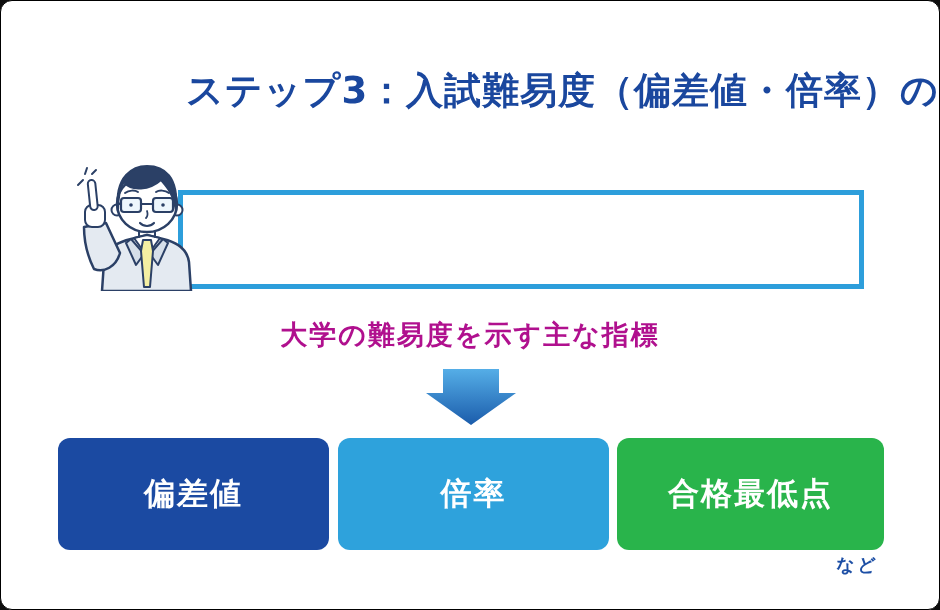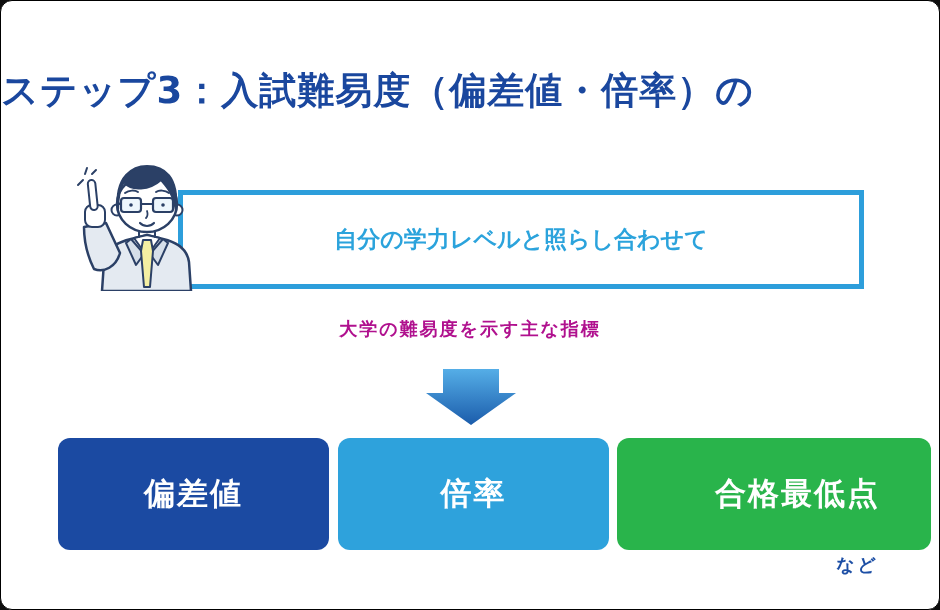--- a/index.html
+++ b/index.html
@@ -3,33 +3,33 @@
 <meta charset="utf-8">
 <style>
   html,body { margin:0; padding:0; background:#0d0d0d; }
   body { font-family:"DejaVu Sans","Liberation Sans",sans-serif; }
   .card {
     position:relative; width:938px; height:608px; box-sizing:content-box;
     background:#ffffff; border:1px solid #000; border-radius:12px; overflow:hidden;
   }
   .title {
     position:absolute; top:66px; left:0; width:100%; margin:0;
-    text-align:left; font-size:37px; font-weight:bold; line-height:48px;
+    text-align:right; font-size:37px; font-weight:bold; line-height:48px;
     letter-spacing:1px; color:#1a479e;
   }
   .callout {
     position:absolute; left:177px; top:189px; width:686px; height:99px;
     box-sizing:border-box; background:#fff; border:5px solid #2d9edb; z-index:1;
     display:flex; flex-direction:column; justify-content:center;
     text-align:center; color:#2ba3dc; font-size:23px; font-weight:bold; line-height:33px;
   }
   .advisor { position:absolute; left:73px; top:160px; width:132px; height:130px; z-index:2; }
   .section-label {
     position:absolute; top:316px; left:0; width:100%;
-    text-align:center; color:#b0108e; font-size:18px; font-weight:bold; letter-spacing:2px;
+    text-align:center; color:#b0108e; font-size:27px; font-weight:bold; letter-spacing:2px;
   }
   .arrow { position:absolute; top:368px; left:425px; width:90px; height:56px; }
   .indicator {
     position:absolute; top:437px; height:112px; border-radius:12px;
     display:flex; align-items:center; justify-content:center;
     color:#ffffff; font-size:31px; font-weight:bold; letter-spacing:2px;
   }
   .box1 { left:57px;  width:271px; }
   .box2 { left:337px; width:271px; }
   .box3 { left:616px; width:267px; }
@@ -41,21 +41,20 @@
 </head>
 <body>
 
 <div class="card">
 
   <h1 class="title" style="color: rgb(26, 71, 158);">
     <span>ステップ3：入試難易度（偏差値・倍率）の</span><br>
   </h1>
 
   <div class="callout" style="color: rgb(43, 163, 220);">
-    <div>自分の学力レベルと照らし合わせて</div>
   </div>
 
   <div class="advisor">
     <svg viewBox="0 0 132 130" width="132" height="130">
       <g stroke="#2b4066" stroke-linecap="round" stroke-linejoin="round" fill="none">
 
         <path d="M28,130 L30,101 C32,87 44,81 57,78 L73,74 L89,78 C102,81 113,87 115,101 L117,130 Z" fill="#e4eaf1" stroke-width="2.5"></path>
 
         <path d="M57,78 L70,93 L62,104 L52,82 Z" fill="#d6dfe9" stroke-width="2"></path>
         <path d="M89,78 L76,93 L84,104 L94,82 Z" fill="#d6dfe9" stroke-width="2"></path>
@@ -110,19 +109,19 @@
       <polygon points="17,0 73,0 73,24 90,24 45,56 0,24 17,24" fill="url(#ag)"></polygon>
     </svg>
   </div>
 
   <div class="indicator box1" style="background: rgb(27, 74, 162); text-align: right;">
     <span>偏差値</span>
   </div>
   <div class="indicator box2" style="background: rgb(46, 162, 220);">
     <span>倍率</span>
   </div>
-  <div class="indicator box3" style="background: rgb(41, 180, 75); padding-left: 47px;">
+  <div class="indicator box3" style="background: rgb(41, 180, 75);">
     <span>合格最低点</span>
   </div>
 
   <div class="etc" style="color: rgb(29, 79, 165);">など</div>
 
 </div>
 
 </body></html>

